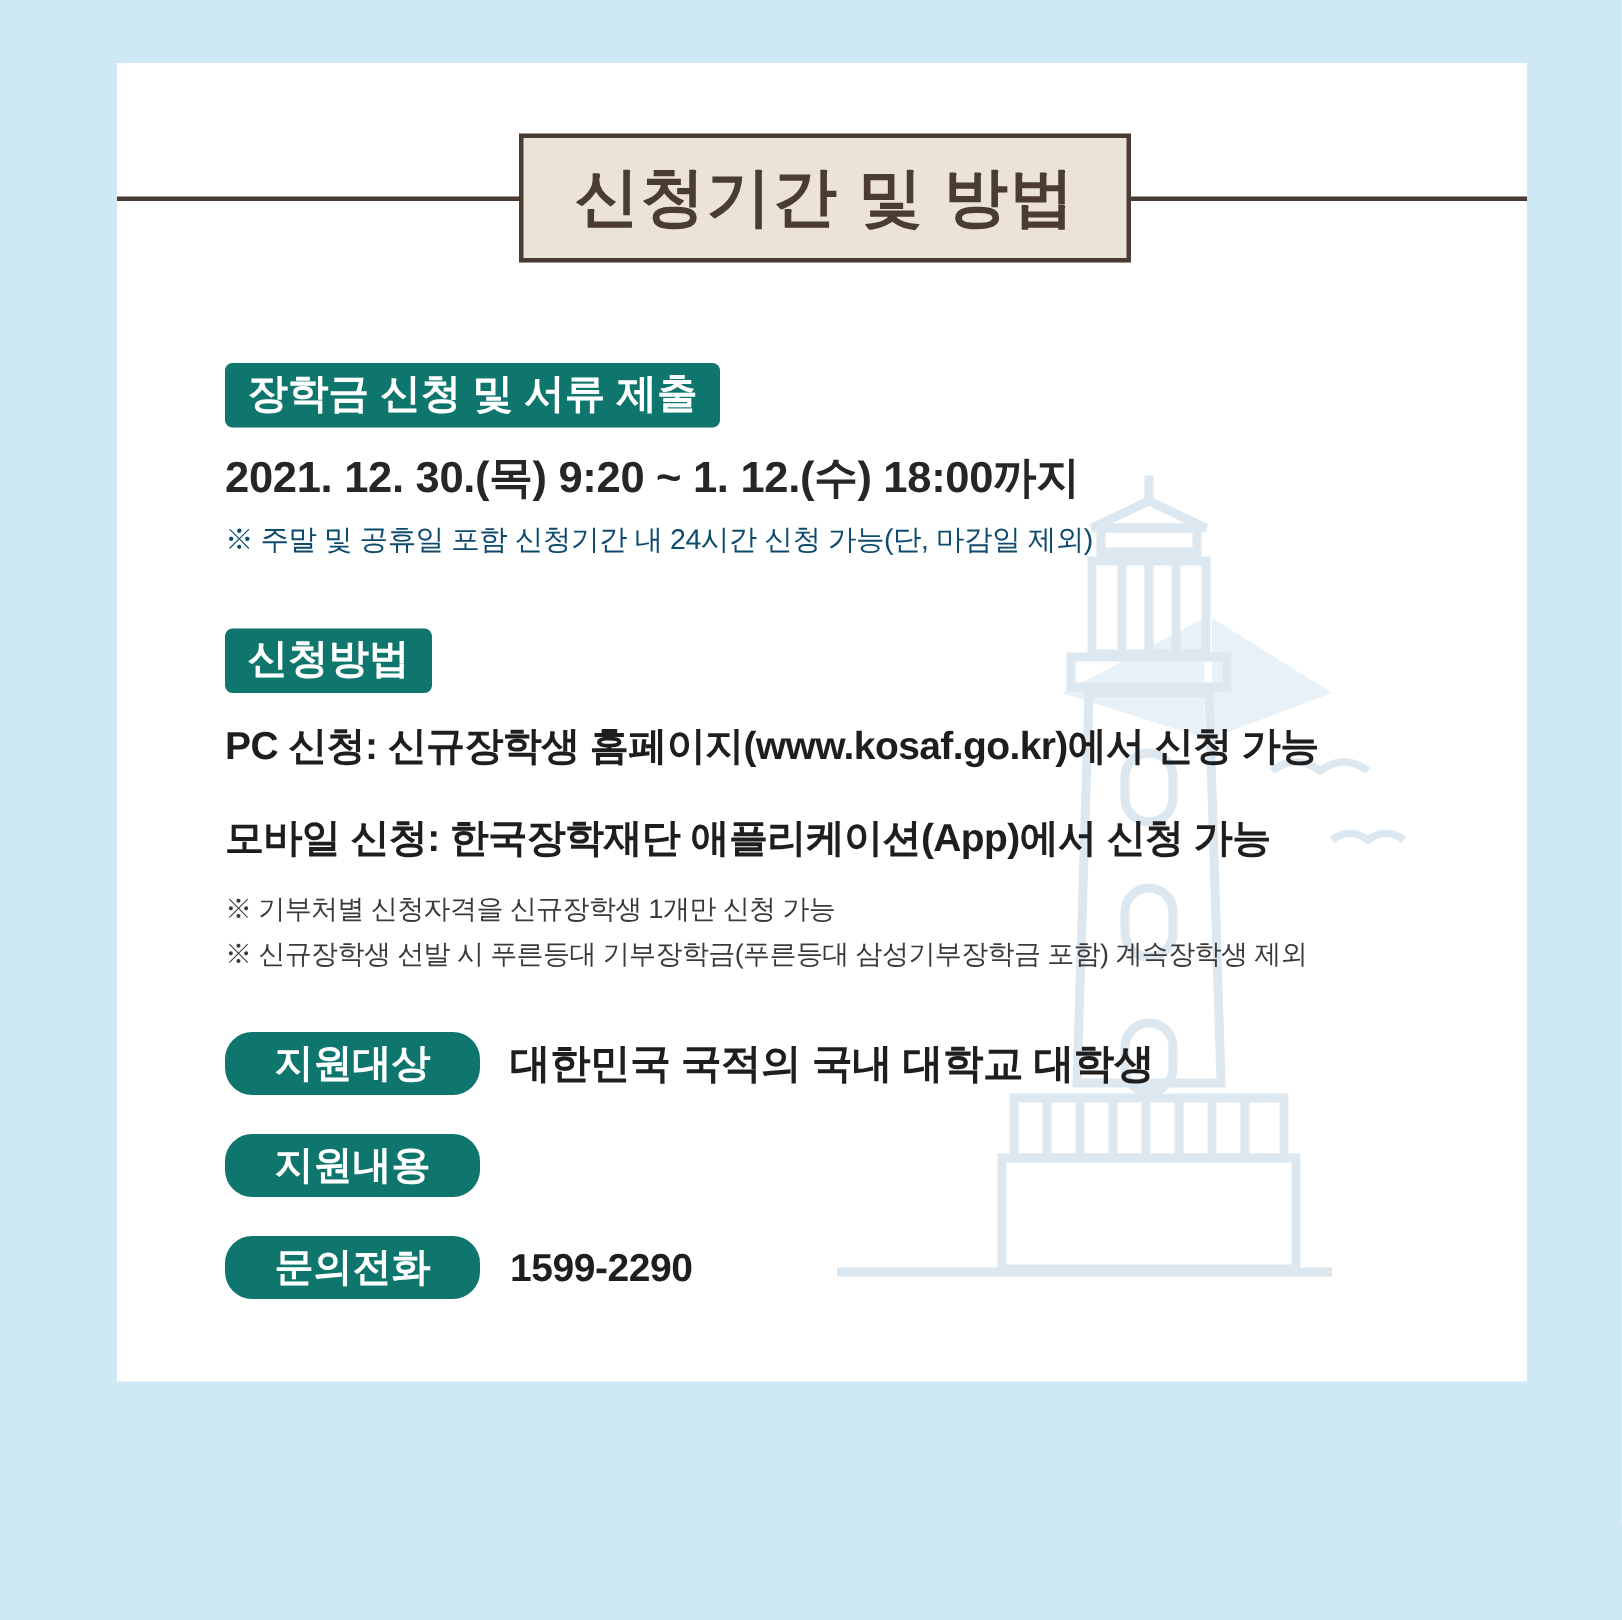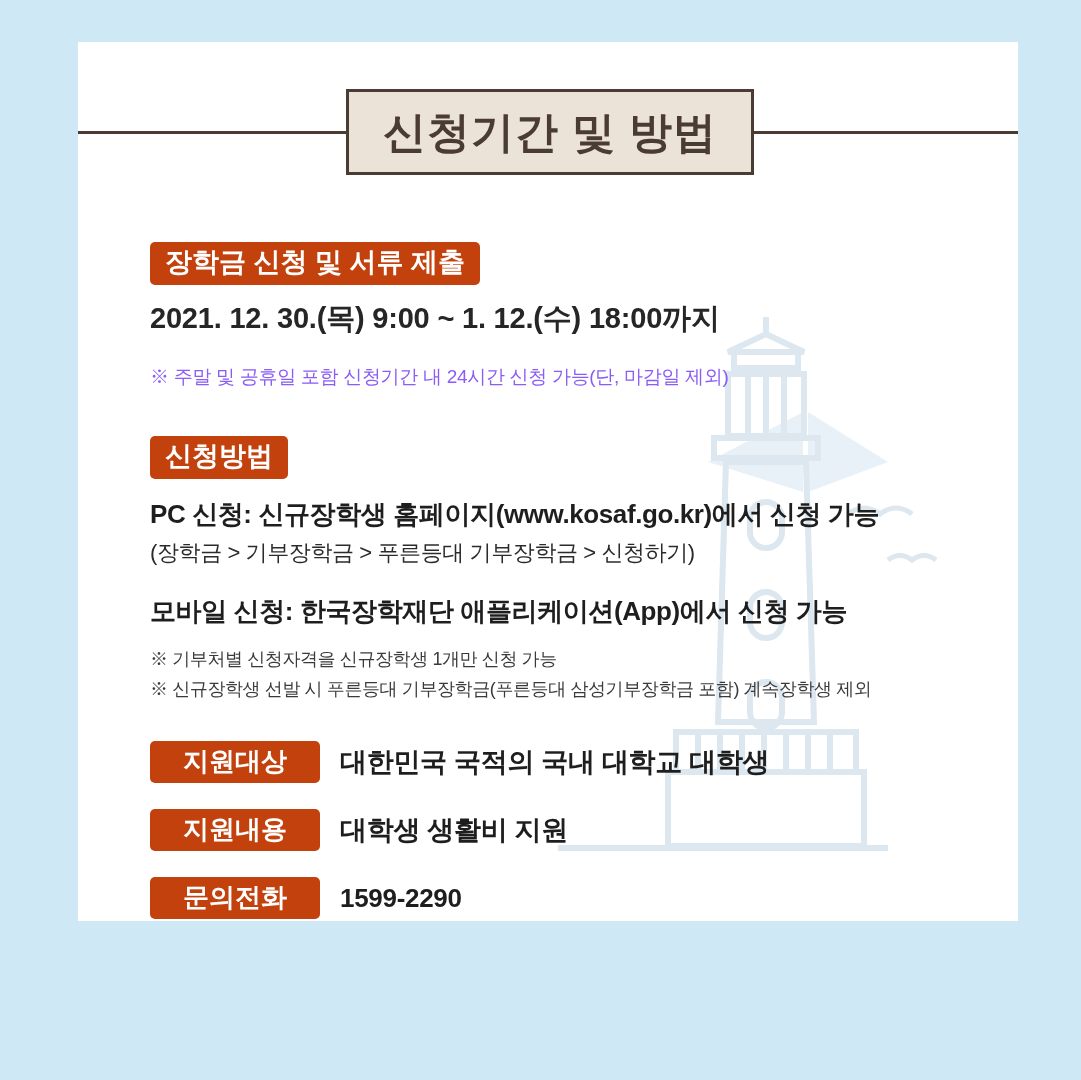--- a/index.html
+++ b/index.html
@@ -72,42 +72,42 @@
   
   .content {
     position: absolute;
     left: 72px;
     top: 200px;
     width: 850px;
   }
 
   .chip {
     display: inline-block;
-    background: #c2410c;
+    background: #0f766e;
     color: #ffffff;
     font-size: 27px;
     font-weight: bold;
     padding: 7px 15px 9px 15px;
     border-radius: 5px;
     line-height: 1;
     letter-spacing: 0px;
   }
 
   .sec-1 { margin-top: 0px; }
   .big-line {
     font-size: 29px;
     font-weight: bold;
     color: #262626;
     margin-top: 14px;
     letter-spacing: -0.2px;
   }
   .note {
     font-size: 19px;
-    color: #8b5cf6;
-    margin-top: 25px;
+    color: #0c4a6e;
+    margin-top: 8px;
     letter-spacing: -0.3px;
   }
 
   .sec-2 { margin-top: 46px; }
   .method-title {
     font-size: 26px;
     font-weight: bold;
     color: #1e1e1e;
     margin-top: 18px;
     letter-spacing: -0.4px;
@@ -131,20 +131,21 @@
   .info-rows { margin-top: 40px; }
   .info-row {
     display: flex;
     align-items: center;
     margin-bottom: 26px;
   }
   .info-row .chip {
     min-width: 140px;
     text-align: center;
     font-size: 26px;
+    border-radius: 18px;
   }
   .info-row .value {
     margin-left: 20px;
     font-size: 27px;
     font-weight: bold;
     color: #1e1e1e;
     letter-spacing: -0.3px;
   }
   .info-row .value.plain {
     font-weight: bold;
@@ -198,48 +199,46 @@
 
     <div class="header-rule"></div>
     <div class="header-badge">
       <span class="title">신청기간 및 방법</span>
     </div>
 
     <div class="content">
 
       <div class="sec-1">
         <span class="chip">장학금 신청 및 서류 제출</span>
-        <div class="big-line">2021. 12. 30.(목) 9:00 ~ 1. 12.(수) 18:00까지</div>
+        <div class="big-line">2021. 12. 30.(목) 9:20 ~ 1. 12.(수) 18:00까지</div>
         <div class="note">※ 주말 및 공휴일 포함 신청기간 내 24시간 신청 가능(단, 마감일 제외)</div>
       </div>
 
       <div class="sec-2">
         <span class="chip">신청방법</span>
 
         <div class="method-title">PC 신청: 신규장학생 홈페이지(www.kosaf.go.kr)에서 신청 가능</div>
-        <div class="method-sub">(장학금 &gt; 기부장학금 &gt; 푸른등대 기부장학금 &gt; 신청하기)</div>
 
         <div class="gap-block">
           <div class="method-title">모바일 신청: 한국장학재단 애플리케이션(App)에서 신청 가능</div>
         </div>
 
         <div class="notes-wrap">
           <div class="note-small">※ 기부처별 신청자격을 신규장학생 1개만 신청 가능</div>
           <div class="note-small">※ 신규장학생 선발 시 푸른등대 기부장학금(푸른등대 삼성기부장학금 포함) 계속장학생 제외</div>
         </div>
       </div>
 
       <div class="info-rows">
         <div class="info-row">
           <span class="chip">지원대상</span>
           <span class="value">대한민국 국적의 국내 대학교 대학생</span>
         </div>
         <div class="info-row">
           <span class="chip">지원내용</span>
-          <span class="value">대학생 생활비 지원</span>
         </div>
         <div class="info-row">
           <span class="chip">문의전화</span>
           <span class="value plain">1599-2290</span>
         </div>
       </div>
 
     </div>
   </div>
 </div>

